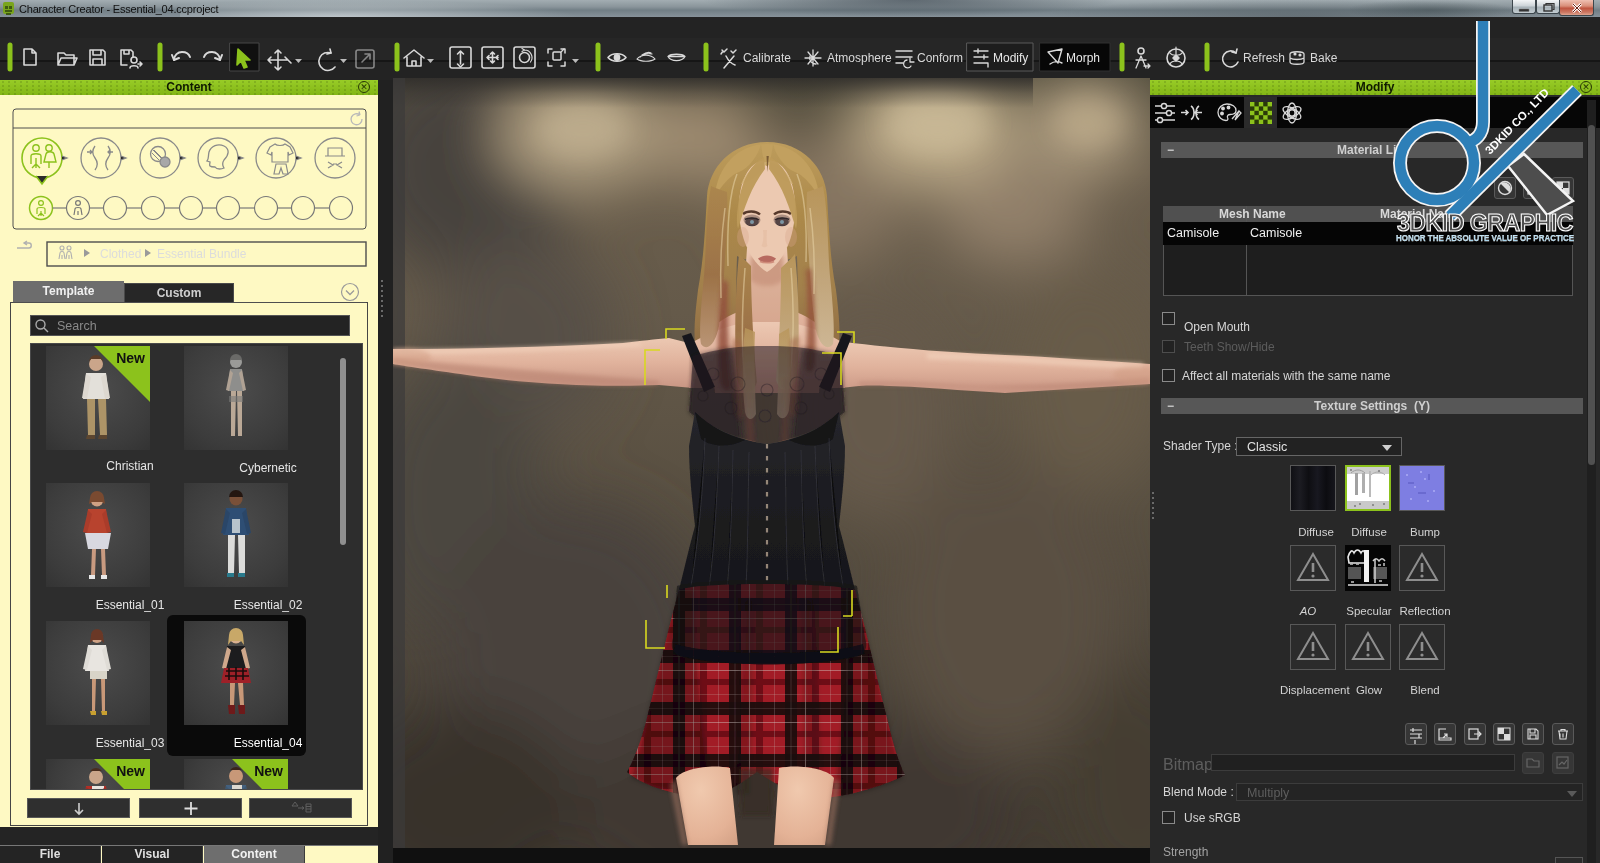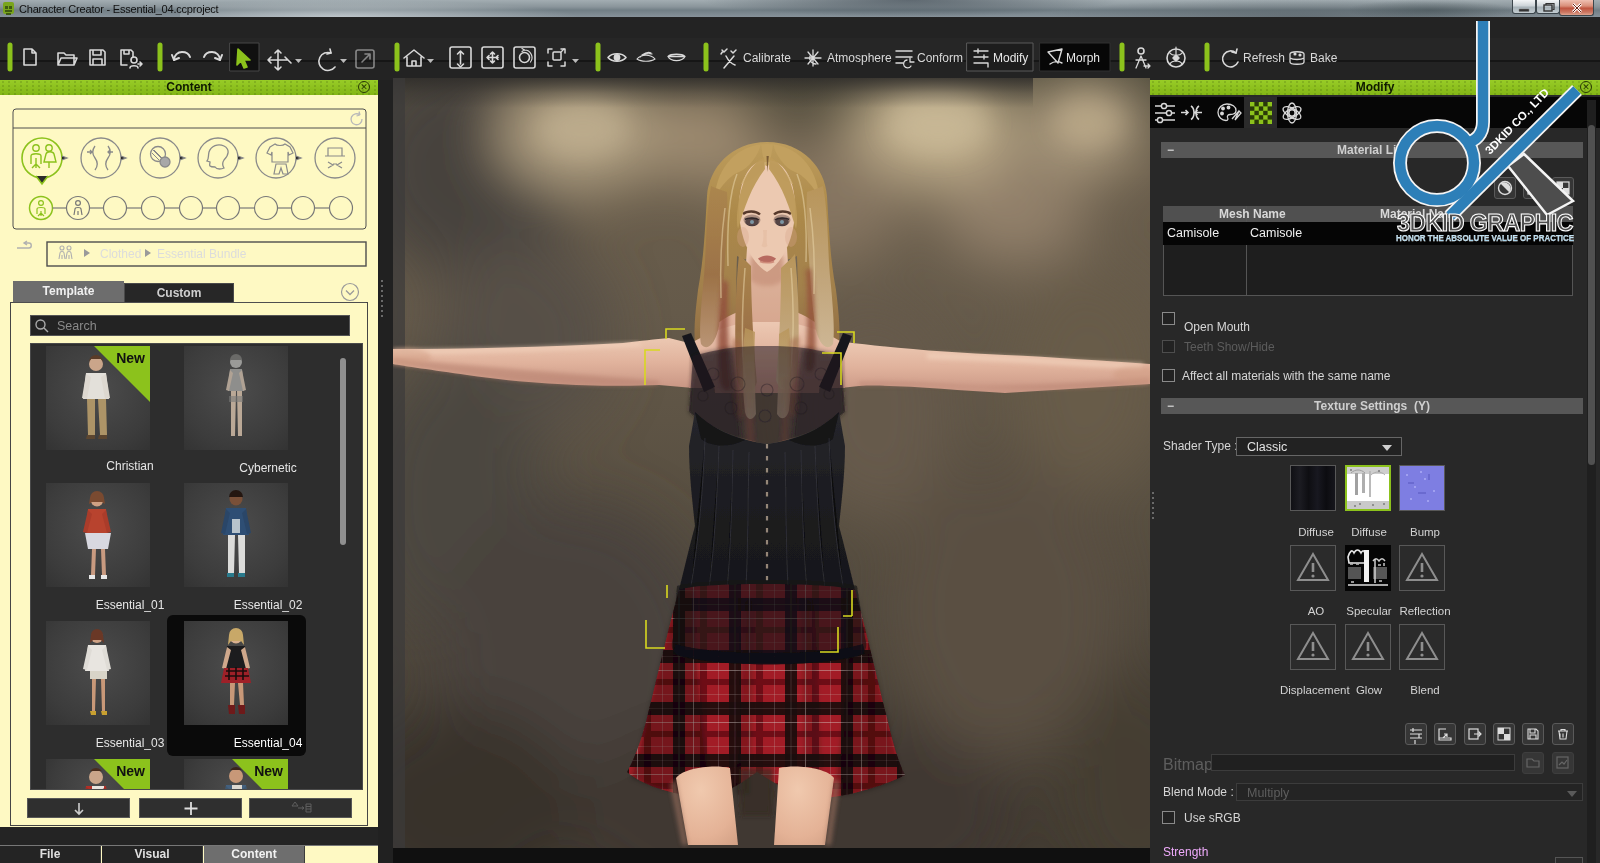--- a/index.html
+++ b/index.html
@@ -834,21 +834,21 @@
           <path d="M22,8 L37,34 L7,34 Z" fill="none" stroke="#8e8e8e" stroke-width="2"></path>
           <path d="M22,17 v9" stroke="#8e8e8e" stroke-width="2.6"></path>
           <circle cx="22" cy="30" r="1.6" fill="#8e8e8e"></circle>
         </svg></div>
     <div class="texslot" style="left:195px;top:465px;background:#000;"></div>
     <div class="texslot warn" style="left:249px;top:465px;"><svg width="44" height="44" viewBox="0 0 44 44">
           <path d="M22,8 L37,34 L7,34 Z" fill="none" stroke="#8e8e8e" stroke-width="2"></path>
           <path d="M22,17 v9" stroke="#8e8e8e" stroke-width="2.6"></path>
           <circle cx="22" cy="30" r="1.6" fill="#8e8e8e"></circle>
         </svg></div>
-    <div class="texlabel" style="left:140px;top:525px;">AO</div>
+    <div class="texlabel" style="left:132px;top:525px;font-style:italic;">AO</div>
     <div class="texlabel" style="left:193px;top:525px;">Specular</div>
     <div class="texlabel" style="left:249px;top:525px;">Reflection</div>
     <div class="texslot warn" style="left:140px;top:544px;"><svg width="44" height="44" viewBox="0 0 44 44">
           <path d="M22,8 L37,34 L7,34 Z" fill="none" stroke="#8e8e8e" stroke-width="2"></path>
           <path d="M22,17 v9" stroke="#8e8e8e" stroke-width="2.6"></path>
           <circle cx="22" cy="30" r="1.6" fill="#8e8e8e"></circle>
         </svg></div>
     <div class="texslot warn" style="left:195px;top:544px;"><svg width="44" height="44" viewBox="0 0 44 44">
           <path d="M22,8 L37,34 L7,34 Z" fill="none" stroke="#8e8e8e" stroke-width="2"></path>
           <path d="M22,17 v9" stroke="#8e8e8e" stroke-width="2.6"></path>
@@ -914,21 +914,21 @@
 
     <div class="abs" style="left:13px;top:705px;font-size:12px;color:#d6d6d6;">Blend Mode :</div>
     <div class="abs" style="left:86px;top:703px;width:347px;height:18px;background:#242424;border:1px solid #3c3c3c;"></div>
     <div class="abs" style="left:97px;top:706px;font-size:12.5px;color:#5e5e5e;">Multiply</div>
     <svg class="abs" style="left:416px;top:710px" width="12" height="8">
         <path d="M1,1 h10 l-5,6 z" fill="#5a5a5a"></path>
       </svg>
 
     <div class="cb" style="left:12px;top:731px;"></div>
       <div class="cblabel" style="left:34px;top:731px;">Use sRGB</div>
-    <div class="abs" style="left:13px;top:765px;font-size:12px;color:#f0abfc;">Strength</div>
+    <div class="abs" style="left:13px;top:765px;font-size:12px;color:#a3a3a3;">Strength</div>
     <div class="abs" style="left:405px;top:777px;width:28px;height:6px;background:#2a2a2a;border:1px solid #555;border-bottom:none;"></div>
 
     <div class="abs" style="left:437px;top:20px;width:9px;height:763px;background:#1f1f1f;"></div>
     <div class="abs" style="left:438px;top:45px;width:7px;height:340px;background:#505050;border-radius:4px;"></div>
   </div>
 
   <svg class="abs" style="left:1380px;top:0;z-index:50" width="220" height="260" viewBox="0 0 220 260">
     <g fill="none">
       <g stroke="#f4f4f4">
         <circle cx="57" cy="163" r="37" stroke-width="14"></circle>

